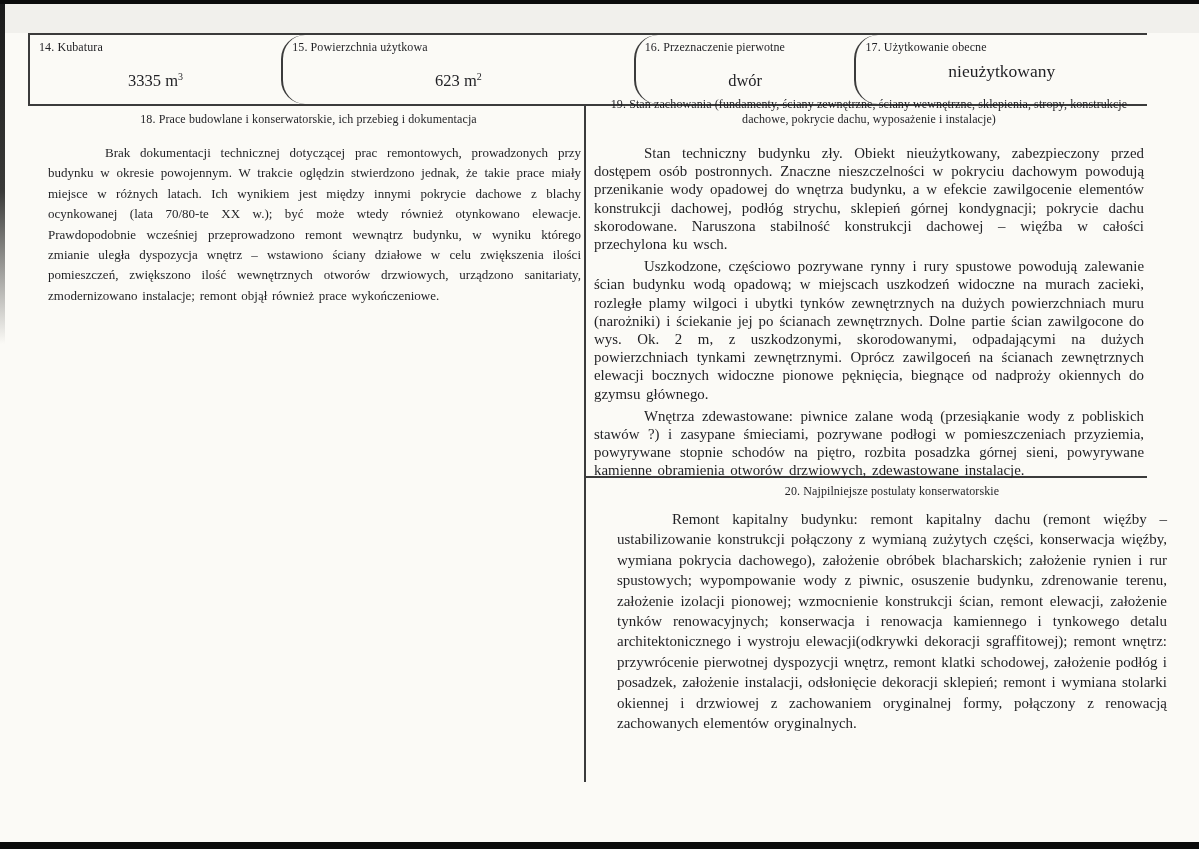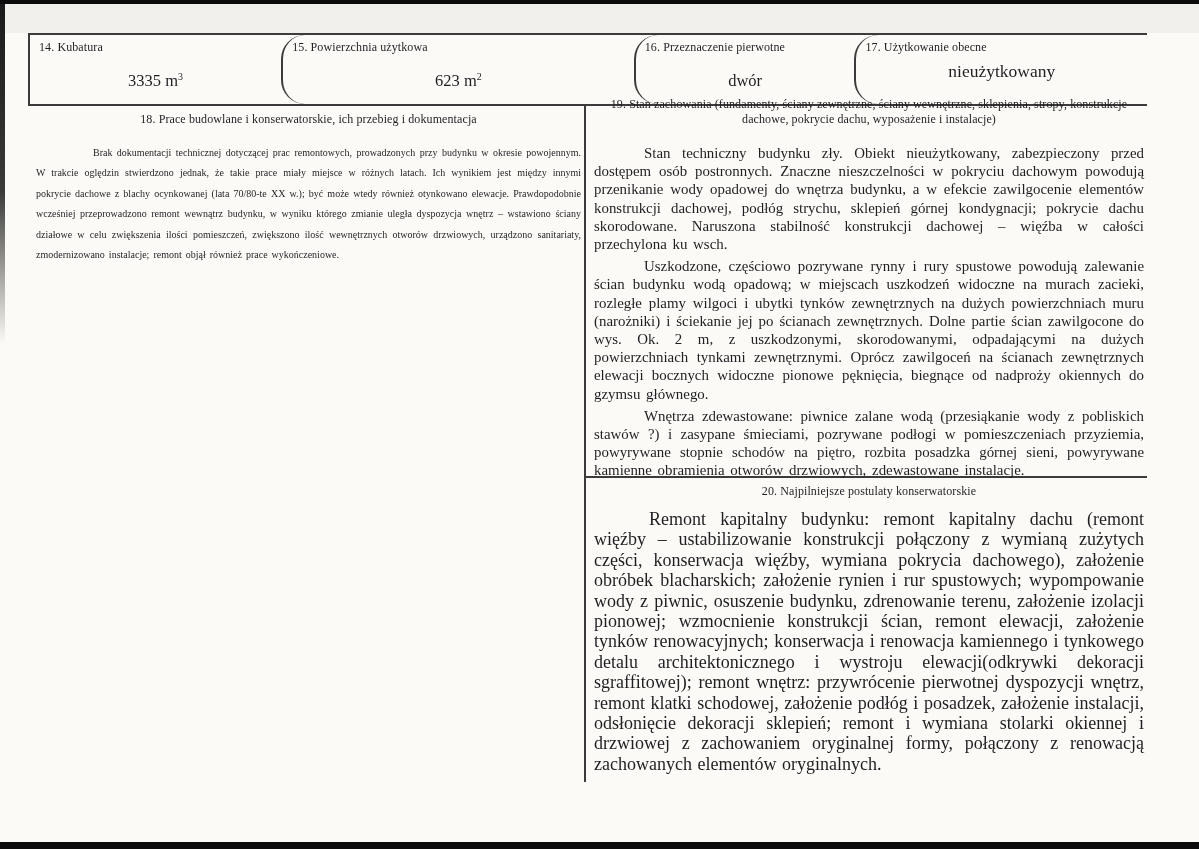--- a/index.html
+++ b/index.html
@@ -33,36 +33,36 @@
 
   
   .col-divider{position:absolute;left:584px;top:104px;width:2px;height:678px;background:#3b3b3b;}
   .sec-divider{position:absolute;left:584px;top:476px;width:563px;height:2px;background:#3b3b3b;}
 
   .sec-heading{font-size:12px;line-height:15px;letter-spacing:0.1px;text-align:center;}
 
   
   .section-18{position:absolute;left:36px;top:112px;width:545px;}
   .section-18 .body-par{
-    margin:16px 0 0 0;font-size:10px;line-height:20.4px;
+    margin:16px 0 0 12px;font-size:13px;line-height:20.4px;
     text-align:justify;text-indent:57px;word-spacing:1.5px;
   }
 
   
   .section-19{position:absolute;left:594px;top:97px;width:550px;}
   .section-19 .body-par{
     margin:4px 0 0 0;font-size:14.9px;line-height:18.2px;
     text-align:justify;text-indent:50px;word-spacing:2px;
   }
   .section-19 .body-par:first-of-type{margin-top:17px;}
 
   
-  .section-20{position:absolute;left:594px;top:484px;width:550px;}
+  .section-20{position:absolute;left:617px;top:484px;width:550px;}
   .section-20 .body-par{
-    margin:10px 0 0 0;font-size:18px;line-height:20.4px;
+    margin:10px 0 0 0;font-size:15px;line-height:20.4px;
     text-align:justify;text-indent:55px;word-spacing:1px;
   }
 </style>
 </head>
 <body>
 
 <div class="edge-top"></div>
 <div class="edge-left"></div>
 <div class="scan-margin"></div>
 <div class="edge-bottom"></div>

